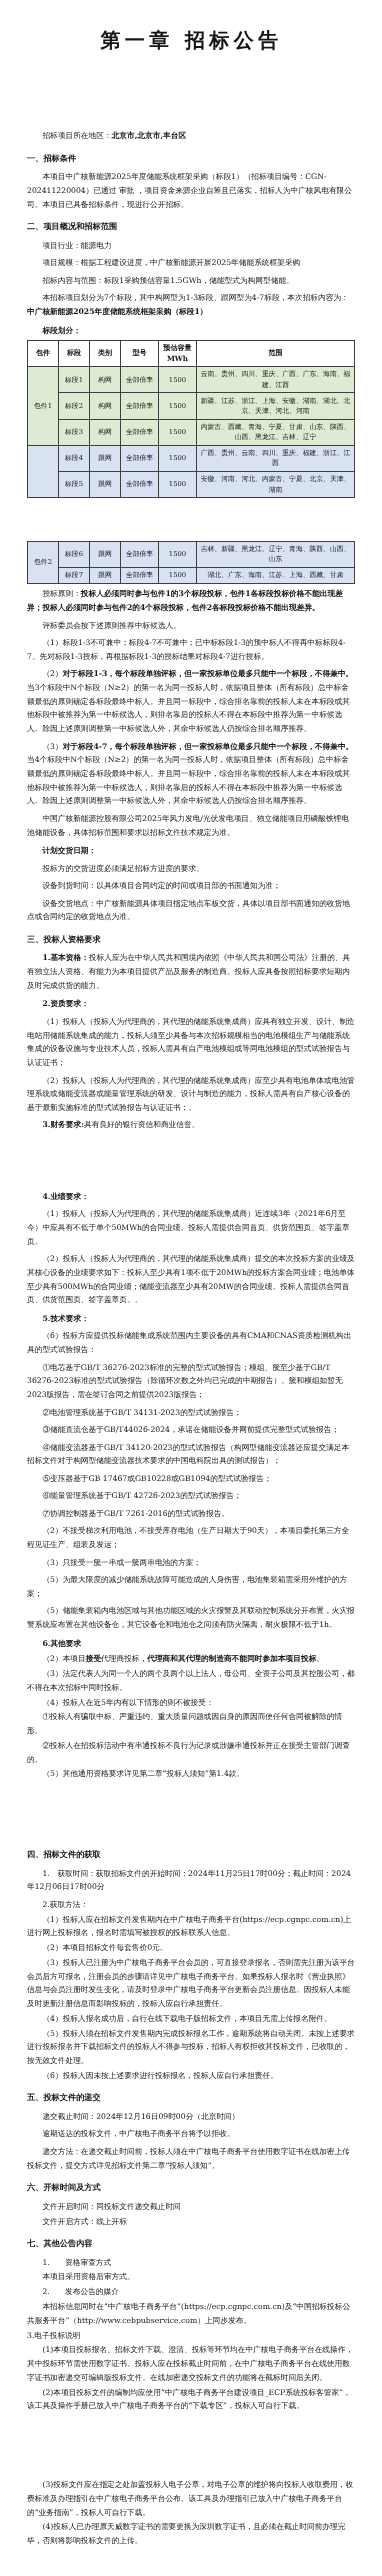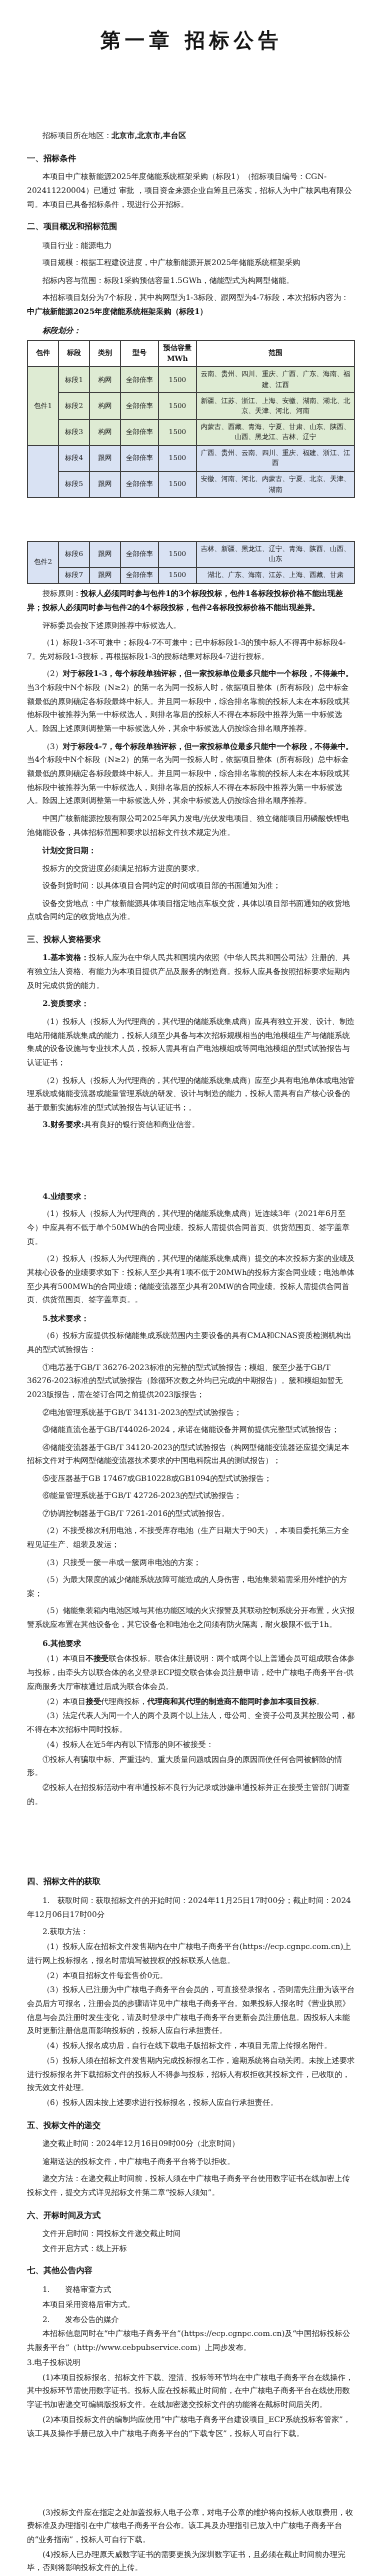--- a/index.html
+++ b/index.html
@@ -18,21 +18,21 @@
   .g70{height:38px;} .g90{height:49px;} .g105{height:57px;} .g115{height:63px;}
   
   table.seg{border-collapse:collapse;table-layout:fixed;width:328px;margin:2.2px 0;
             font-size:6.8px;line-height:10.4px;}
   table.seg th,table.seg td{border:0.5px solid #3f3f3f;text-align:center;
             vertical-align:middle;padding:2.2px 1.6px;}
   table.seg th{font-weight:bold;background:#ffffff;font-size:7.1px;}
   td.range{text-align:left;padding:2.2px 3.3px;}
   tr.grow td{background:#deebd3;}
   tr.brow td{background:#d9e2f3;}
-  .tbl-caption{font-weight:bold;text-indent:2em;margin:5.5px 0 1.1px 0;font-style:italic;}
+  .tbl-caption{font-weight:bold;text-indent:2em;margin:5.5px 0 1.1px 0;}
 </style>
 </head>
 <body>
 
 <div class="doc">
 
   <h1 class="title">第一章  招标公告</h1>
   <div class="after-title gap"></div>
 
   <p class="ind"><span>招标项目所在地区：</span><b>北京市,北京市,丰台区</b></p>
@@ -167,26 +167,26 @@
   <p class="ind">③储能直流仓基于GB/T44026-2024，承诺在储能设备并网前提供完整型式试验报告；</p>
   <p class="ind">④储能变流器基于GB/T 34120-2023的型式试验报告（构网型储能变流器还应提交满足本招标文件对于构网型储能变流器技术要求的中国电科院出具的测试报告）；</p>
   <p class="ind">⑤变压器基于GB 17467或GB10228或GB1094的型式试验报告；</p>
   <p class="ind">⑥能量管理系统基于GB/T 42726-2023的型式试验报告；</p>
   <p class="ind">⑦协调控制器基于GB/T 7261-2016的型式试验报告。</p>
   <p class="ind">（2）不接受梯次利用电池，不接受库存电池（生产日期大于90天），本项目委托第三方全程见证生产、组装及发运；</p>
   <p class="ind">（3）只接受一簇一串或一簇两串电池的方案；</p>
   <p class="ind">（5）为最大限度的减少储能系统故障可能造成的人身伤害，电池集装箱需采用外维护的方案；</p>
   <p class="ind">（5）储能集装箱内电池区域与其他功能区域的火灾报警及其联动控制系统分开布置，火灾报警系统应布置在其他设备仓，其它设备仓和电池仓之间须有防火隔离，耐火极限不低于1h。</p>
   <p class="sub">6.其他要求</p>
-  <p class="ind tight"><span>（1）本项目</span><b>不接受</b><span>联合体投标。联合体注册说明：两个或两个以上普通会员可组成联合体参与投标，由牵头方以联合体的名义登录ECP提交联合体会员注册申请，经中广核电子商务平台-供应商服务大厅审核通过后成为联合体会员。</span></p>
   <p class="ind tight"><span>（2）本项目</span><b>接受</b><span>代理商投标，</span><b>代理商和其代理的制造商不能同时参加本项目投标</b><span>。</span></p>
   <p class="ind tight">（3）法定代表人为同一个人的两个及两个以上法人，母公司、全资子公司及其控股公司，都不得在本次招标中同时投标。</p>
   <p class="ind tight">（4）投标人在近5年内有以下情形的则不被接受：</p>
   <p class="ind tight">①投标人有骗取中标、严重违约、重大质量问题或因自身的原因而使任何合同被解除的情形。</p>
   <p class="ind tight">②投标人在招投标活动中有串通投标不良行为记录或涉嫌串通投标并正在接受主管部门调查的。</p>
+  <p class="ind tight">（5）其他通用资格要求详见第二章“投标人须知”第1.4款。</p>
 
   <div class="gap g105"></div>
 
   <h2 class="sec">四、招标文件的获取</h2>
   <p class="ind">1.　获取时间：获取招标文件的开始时间：2024年11月25日17时00分；截止时间：2024年12月06日17时00分</p>
   <p class="ind tight">2.获取方法：</p>
   <p class="ind tight">（1）投标人应在招标文件发售期内在中广核电子商务平台(https://ecp.cgnpc.com.cn)上进行网上投标报名，报名时需填写被授权的投标联系人信息。</p>
   <p class="ind tight">（2）本项目招标文件每套售价0元。</p>
   <p class="ind tight">（3）投标人已注册为中广核电子商务平台会员的，可直接登录报名，否则需先注册为该平台会员后方可报名，注册会员的步骤请详见中广核电子商务平台。如果投标人报名时《营业执照》信息与会员注册时发生变化，请及时登录中广核电子商务平台更新会员注册信息。因投标人未能及时更新注册信息而影响投标的，投标人应自行承担责任。</p>
   <p class="ind tight">（4）投标人报名成功后，自行在线下载电子版招标文件，本项目无需上传报名附件。</p>

